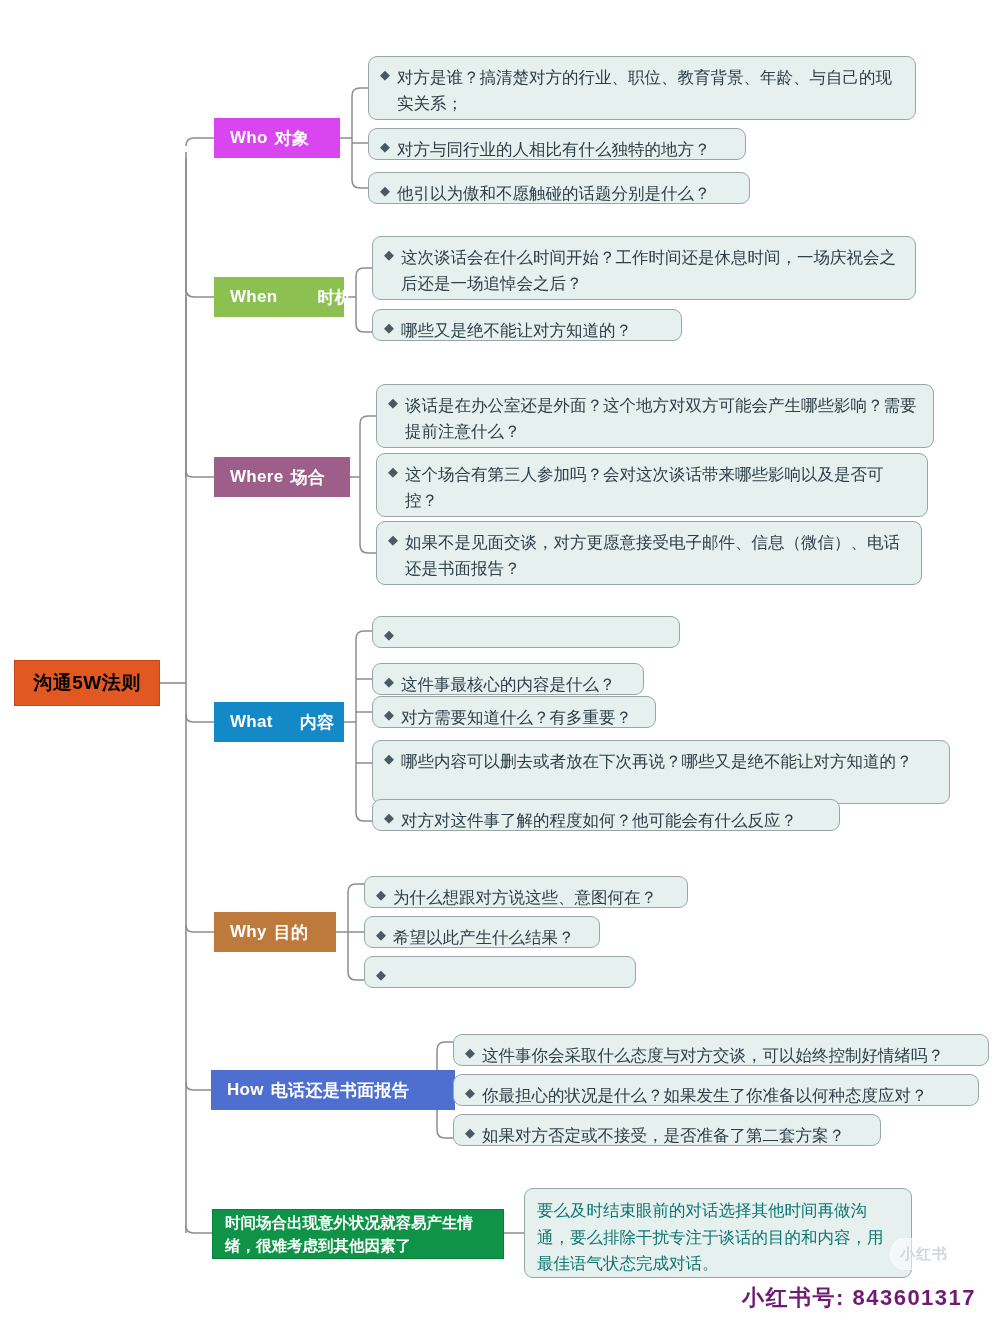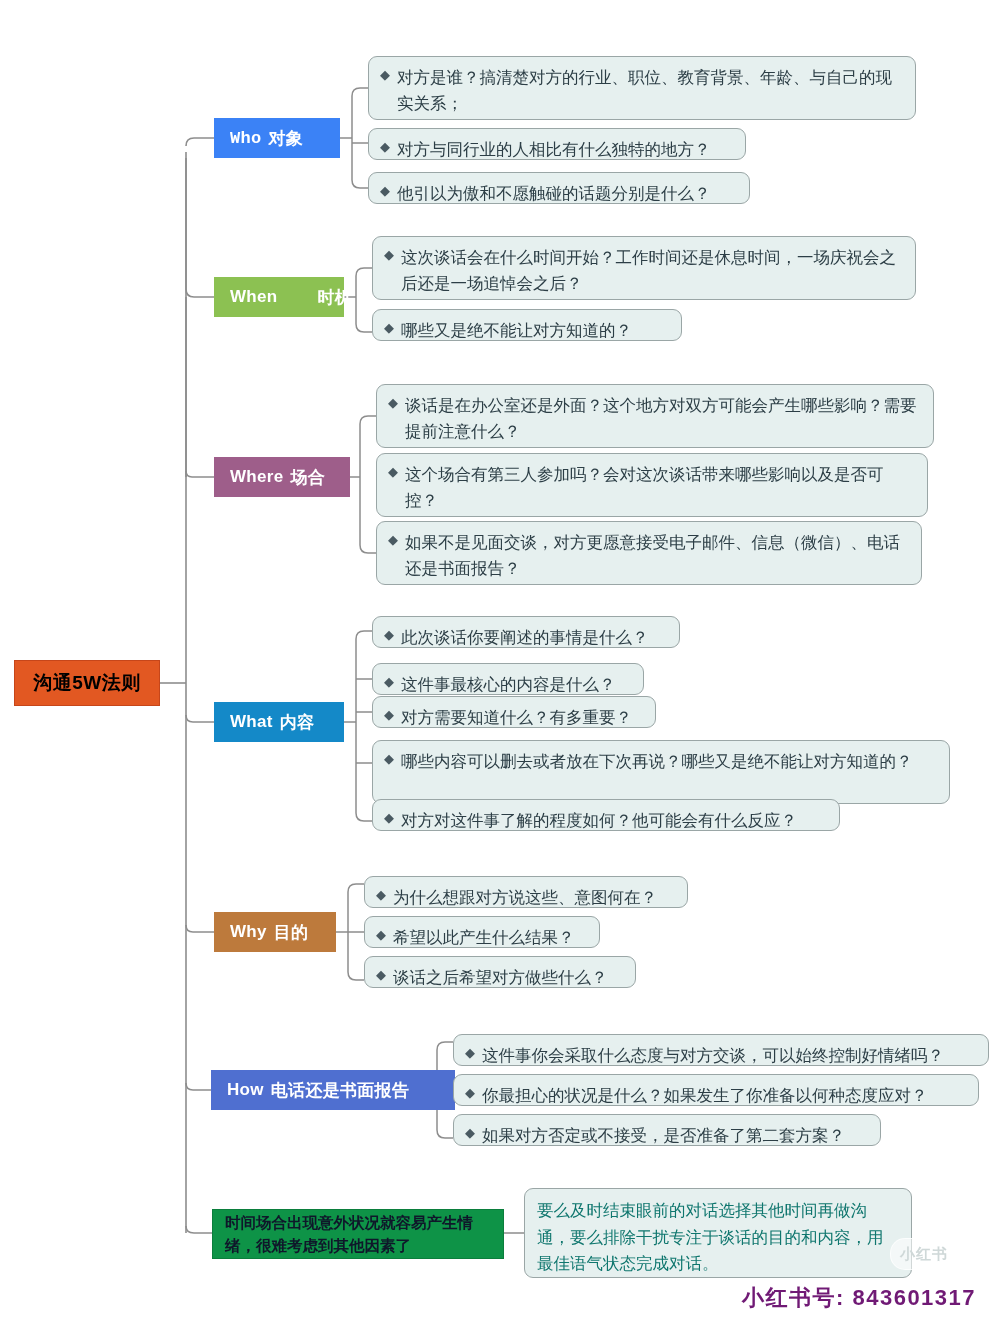--- a/index.html
+++ b/index.html
@@ -71,21 +71,21 @@
     color:#0f766e;
     font-size:16.5px;
     line-height:1.62;
     padding:8px 12px;
     box-sizing:border-box;
   }
 
   .green-note{
     background:#0E9347;
     border:1px solid #0b7e3c;
-    color:#0f172a;
+    color:#ffffff;
     font-weight:bold;
     font-size:15.5px;
     line-height:1.5;
     padding:7px 12px;
     box-sizing:border-box;
     display:flex;align-items:center;
   }
 
   
   .wm-badge{
@@ -165,21 +165,21 @@
     <path class="leafwire" d="M437 1090 H453"></path>
     <path class="leafwire" d="M437 1130 Q437 1138 445 1138 H453"></path>
 
     <path class="leafwire" d="M504 1233 H524"></path>
   </svg>
 
   <div class="node root" style="left:14px;top:660px;width:146px;height:46px;">
     <span>沟通5W法则</span>
   </div>
 
-  <div class="node branch" style="left:214px;top:118px;width:126px;height:40px;background:#3b82f6;font-family:Liberation Mono, monospace;">
+  <div class="node branch" style="left:214px;top:118px;width:126px;height:40px;background:#d946ef;">
     <span class="en">Who</span>
     <span>对象</span>
   </div>
   <div class="node leaf" style="left:368px;top:56px;width:548px;height:64px;">
     <span class="bullet">◆</span>
     <span class="txt">对方是谁？搞清楚对方的行业、职位、教育背景、年龄、与自己的现实关系；</span>
   </div>
   <div class="node leaf" style="left:368px;top:128px;width:378px;height:32px;">
     <span class="bullet">◆</span>
     <span class="txt">对方与同行业的人相比有什么独特的地方？</span>
@@ -212,27 +212,26 @@
   </div>
   <div class="node leaf" style="left:376px;top:453px;width:552px;height:64px;">
     <span class="bullet">◆</span>
     <span class="txt">这个场合有第三人参加吗？会对这次谈话带来哪些影响以及是否可控？</span>
   </div>
   <div class="node leaf" style="left:376px;top:521px;width:546px;height:64px;">
     <span class="bullet">◆</span>
     <span class="txt">如果不是见面交谈，对方更愿意接受电子邮件、信息（微信）、电话还是书面报告？</span>
   </div>
 
-  <div class="node branch" style="left:214px;top:702px;width:130px;height:40px;background:#1489C8;">
+  <div class="node branch" style="left:214px;top:702px;width:130px;height:40px;background:#1489C8;gap:20px;">
     <span class="en">What</span>
     <span>内容</span>
   </div>
   <div class="node leaf" style="left:372px;top:616px;width:308px;height:32px;">
     <span class="bullet">◆</span>
-    <span class="txt">此次谈话你要阐述的事情是什么？</span>
   </div>
   <div class="node leaf" style="left:372px;top:663px;width:272px;height:32px;">
     <span class="bullet">◆</span>
     <span class="txt">这件事最核心的内容是什么？</span>
   </div>
   <div class="node leaf" style="left:372px;top:696px;width:284px;height:32px;">
     <span class="bullet">◆</span>
     <span class="txt">对方需要知道什么？有多重要？</span>
   </div>
   <div class="node leaf" style="left:372px;top:740px;width:578px;height:64px;">
@@ -251,21 +250,20 @@
   <div class="node leaf" style="left:364px;top:876px;width:324px;height:32px;">
     <span class="bullet">◆</span>
     <span class="txt">为什么想跟对方说这些、意图何在？</span>
   </div>
   <div class="node leaf" style="left:364px;top:916px;width:236px;height:32px;">
     <span class="bullet">◆</span>
     <span class="txt">希望以此产生什么结果？</span>
   </div>
   <div class="node leaf" style="left:364px;top:956px;width:272px;height:32px;">
     <span class="bullet">◆</span>
-    <span class="txt">谈话之后希望对方做些什么？</span>
   </div>
 
   <div class="node branch" style="left:211px;top:1070px;width:244px;height:40px;background:#4F6FD0;">
     <span class="en">How</span>
     <span>电话还是书面报告</span>
   </div>
   <div class="node leaf" style="left:453px;top:1034px;width:536px;height:32px;">
     <span class="bullet">◆</span>
     <span class="txt">这件事你会采取什么态度与对方交谈，可以始终控制好情绪吗？</span>
   </div>

